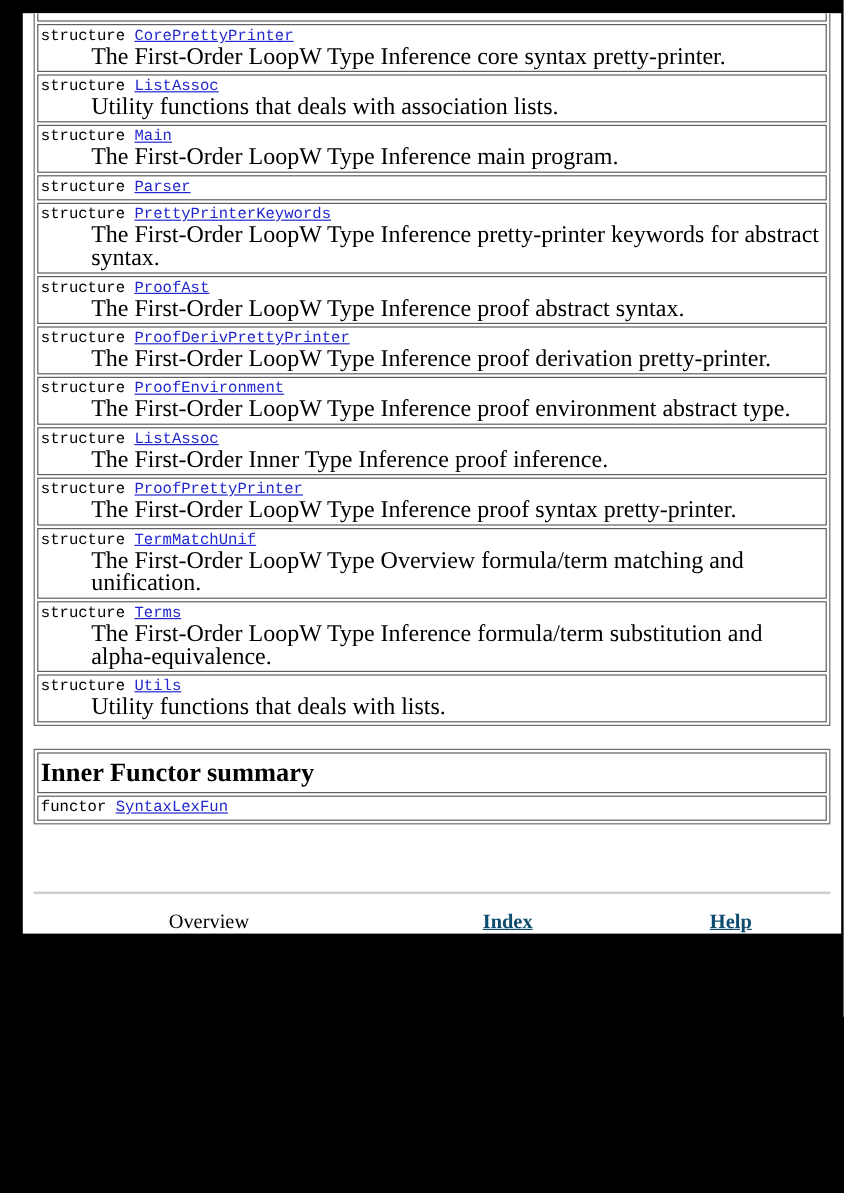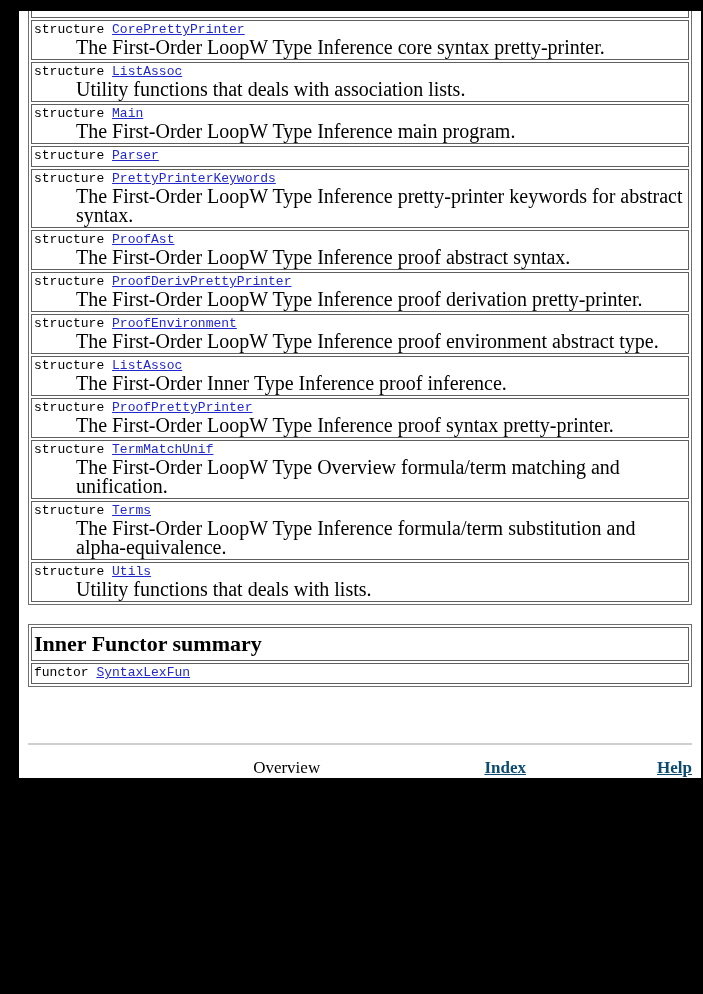--- a/index.html
+++ b/index.html
@@ -63,21 +63,21 @@
     height:2px;
     background:#cfcfcf;
     margin-top:56px;
   }
   .footer-nav {
     display:grid;
     grid-template-columns:44% 31% 25%;
     margin-top:13px;
     font-size:17px; line-height:20px;
   }
-  .fcell { text-align:right; }
+  .fcell { text-align:center; }
   .fcell a {
     color:#0c4a6e;
     font-weight:bold;
     text-decoration:underline;
   }
 </style>
 </head>
 <body>
 
 <div class="page">

